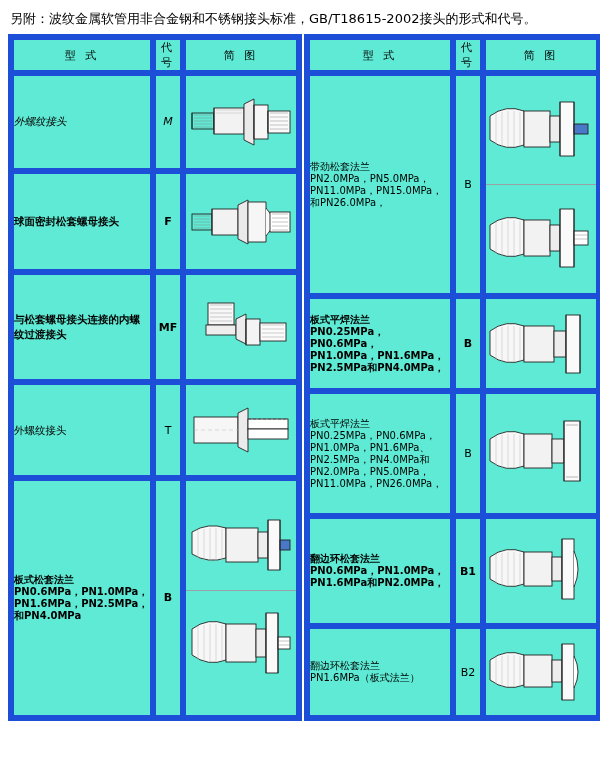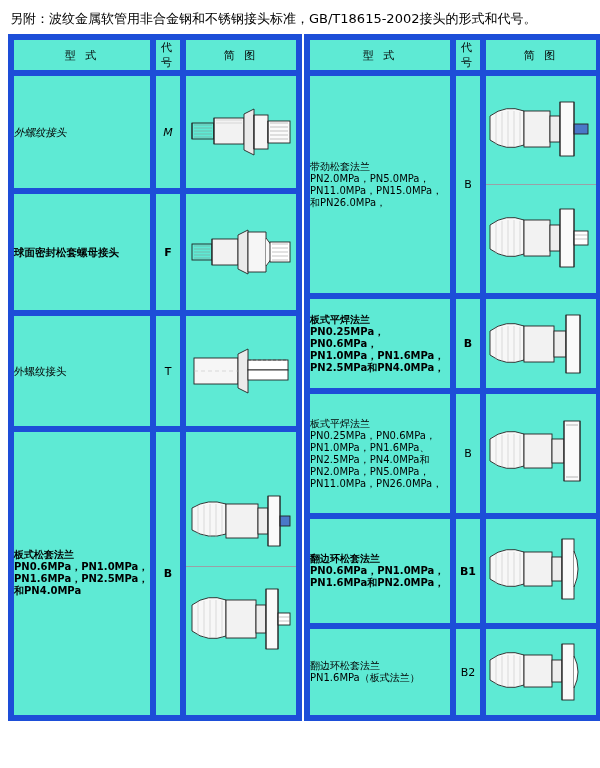--- a/index.html
+++ b/index.html
@@ -142,20 +142,38 @@
                 <path d="M80,22 q14,14 0,28" fill="#fafafa"></path>
                 <rect x="84" y="26" width="20" height="20" fill="#fff"></rect>
                 <path d="M86,28 h16 M86,32 h16 M86,36 h16 M86,40 h16 M86,44 h16" stroke="#888" stroke-width="0.5"></path>
                 <path d="M26,23 L26,49 M62,16 L62,56"></path>
               </g>
             </svg>
           </td>
         </tr>
 
 
+        <tr style="height:92px;">
+          <td class="namecell yellow">与松套螺母接头连接的内螺纹过渡接头</td>
+          <td class="codecell yellow">MF</td>
+          <td class="figcell">
+            <svg width="110" height="76" viewBox="0 0 110 76">
+              <g fill="none" stroke="#222" stroke-width="0.9">
+                <rect x="22" y="14" width="26" height="22" fill="#f7f7f7"></rect>
+                <path d="M24,16 h22 M24,20 h22 M24,24 h22 M24,28 h22 M24,32 h22" stroke="#999" stroke-width="0.5"></path>
+                <rect x="20" y="36" width="30" height="10" fill="#eee"></rect>
+                <path d="M50,30 l10,-5 v30 l-10,-5 z" fill="#ececec"></path>
+                <rect x="60" y="30" width="14" height="26" fill="#f4f4f4"></rect>
+                <rect x="74" y="34" width="26" height="18" fill="#fbfbfb"></rect>
+                <path d="M76,36 h22 M76,40 h22 M76,44 h22 M76,48 h22" stroke="#999" stroke-width="0.5"></path>
+                <path d="M60,30 L60,56"></path>
+              </g>
+            </svg>
+          </td>
+        </tr>
 
         <tr style="height:80px;">
           <td class="namecell">外螺纹接头</td>
           <td class="codecell">T</td>
           <td class="figcell">
             <svg width="110" height="66" viewBox="0 0 110 66">
               <g fill="none" stroke="#222" stroke-width="0.9">
                 <rect x="8" y="20" width="44" height="26" fill="#f6f6f6"></rect>
                 <path d="M52,16 l10,-5 v44 l-10,-5 z" fill="#ebebeb"></path>
                 <rect x="62" y="22" width="40" height="10" fill="#fff"></rect>

